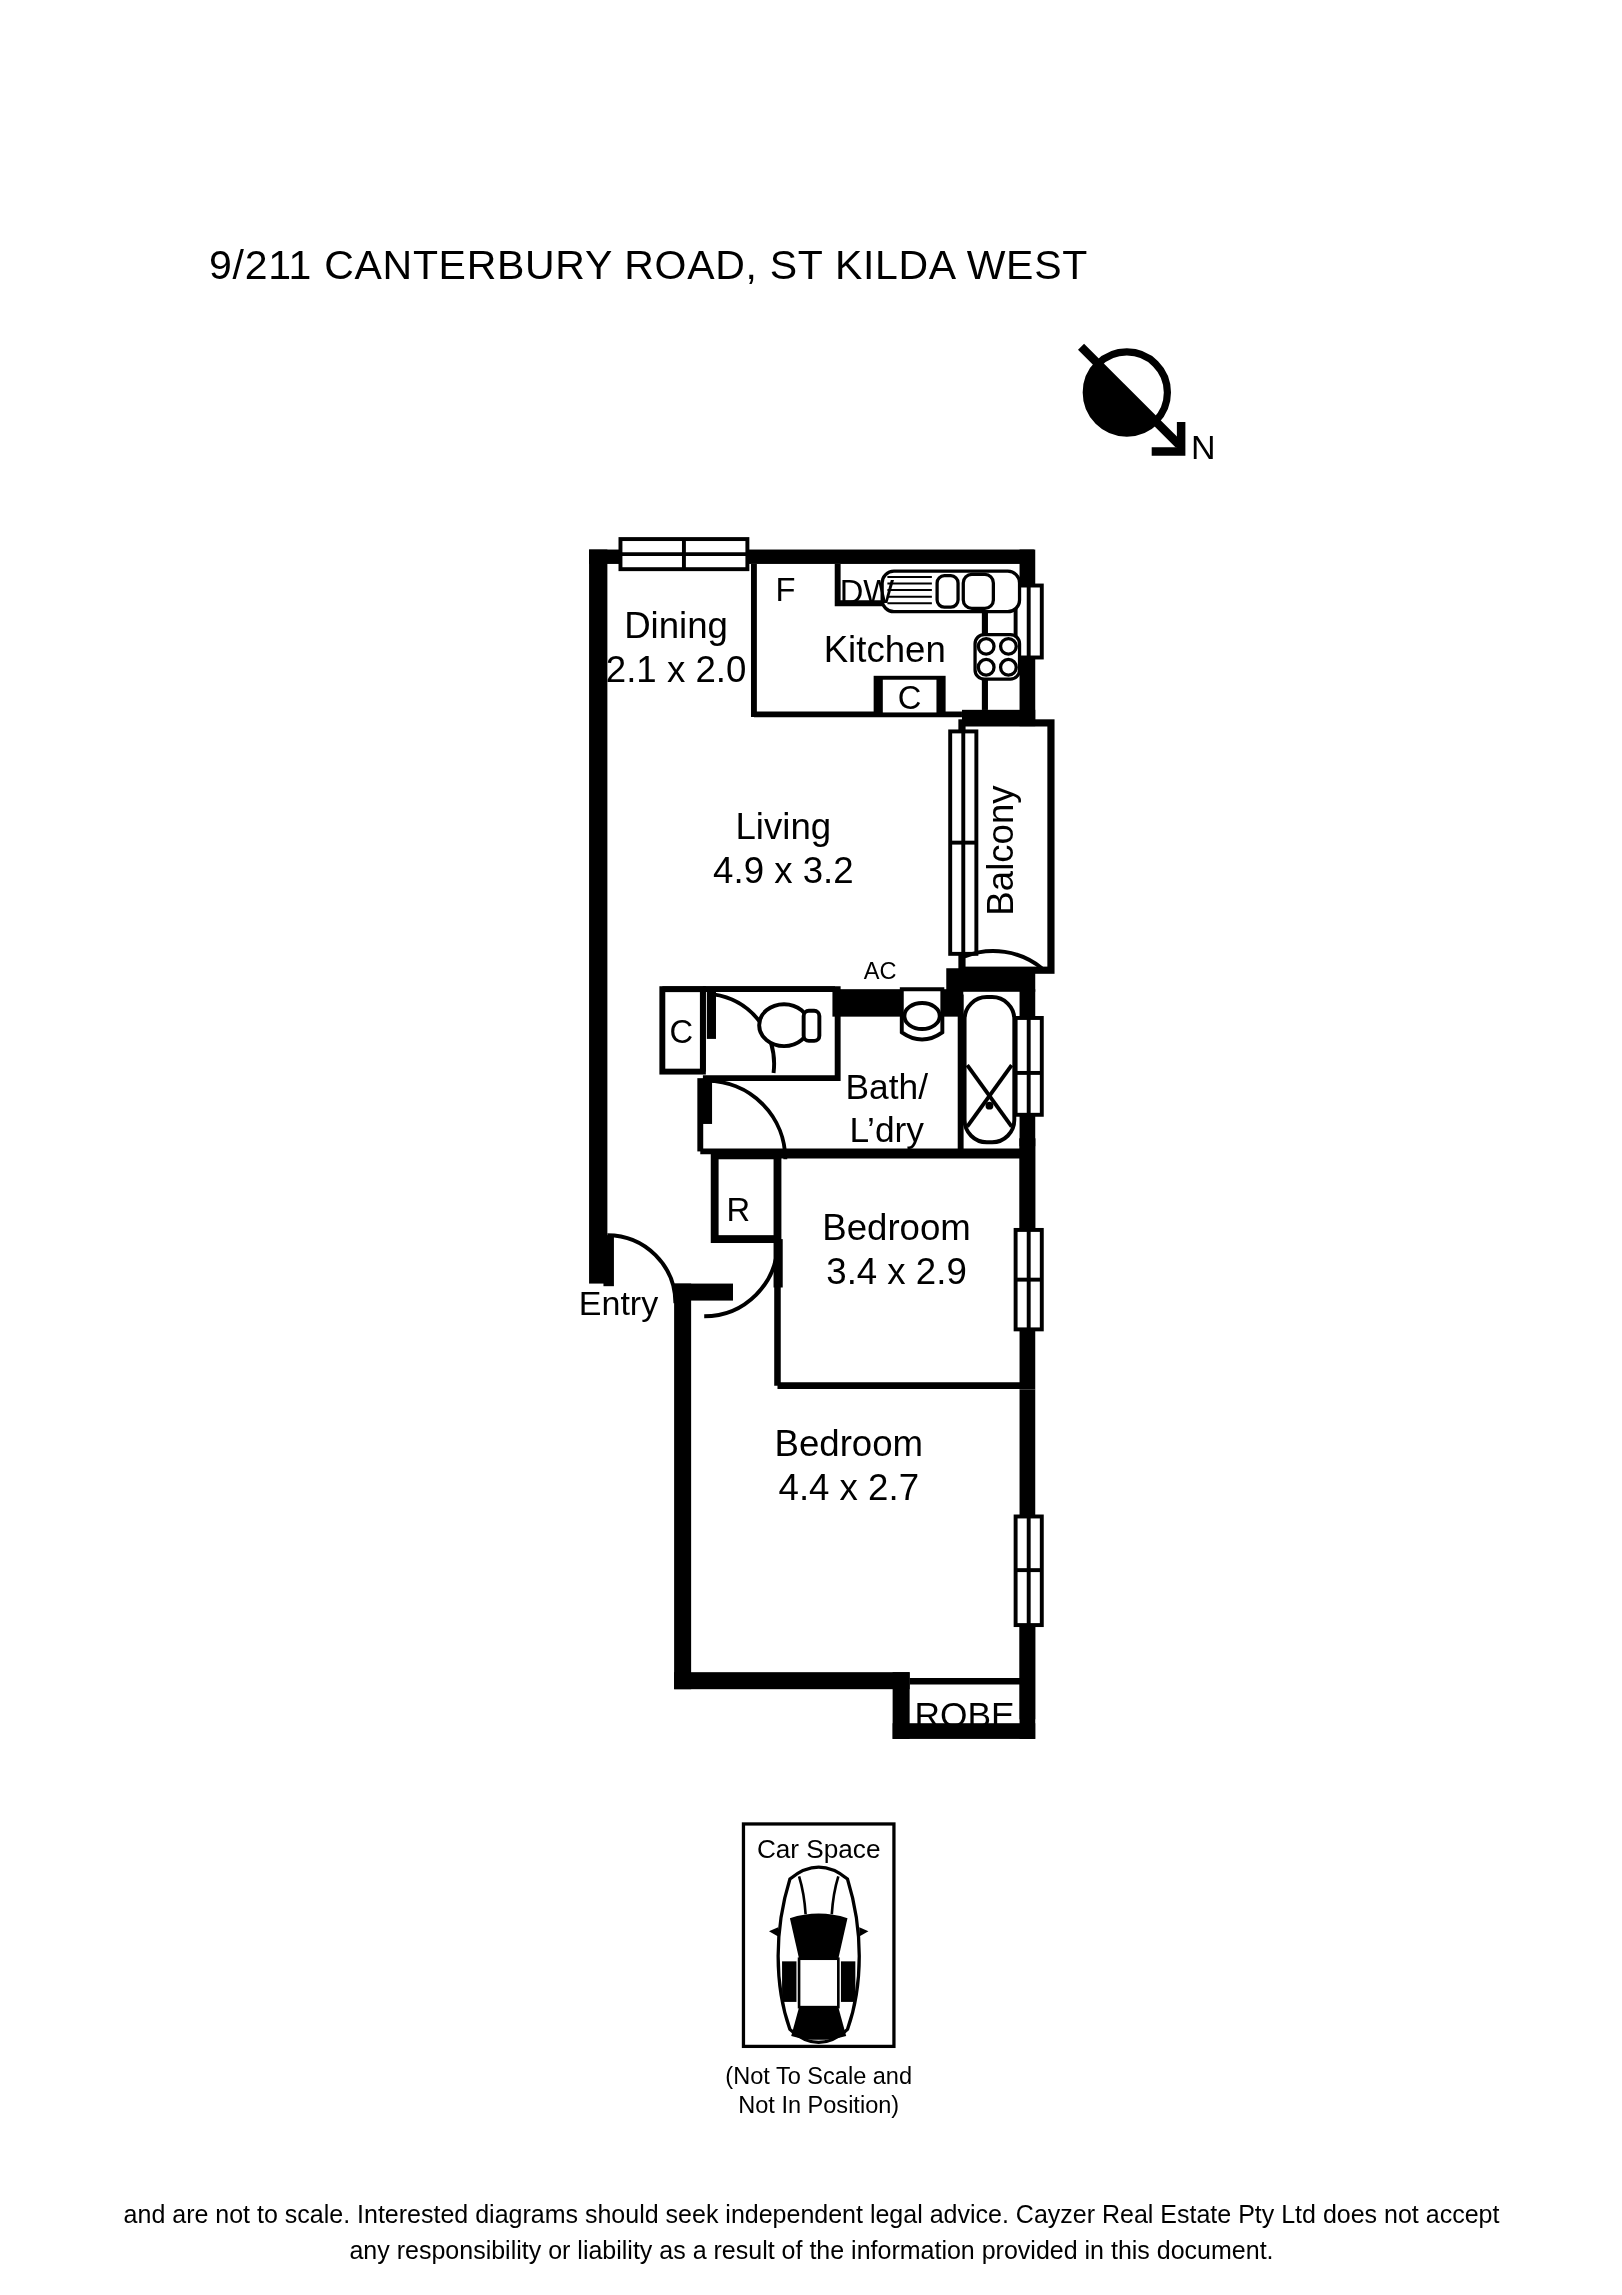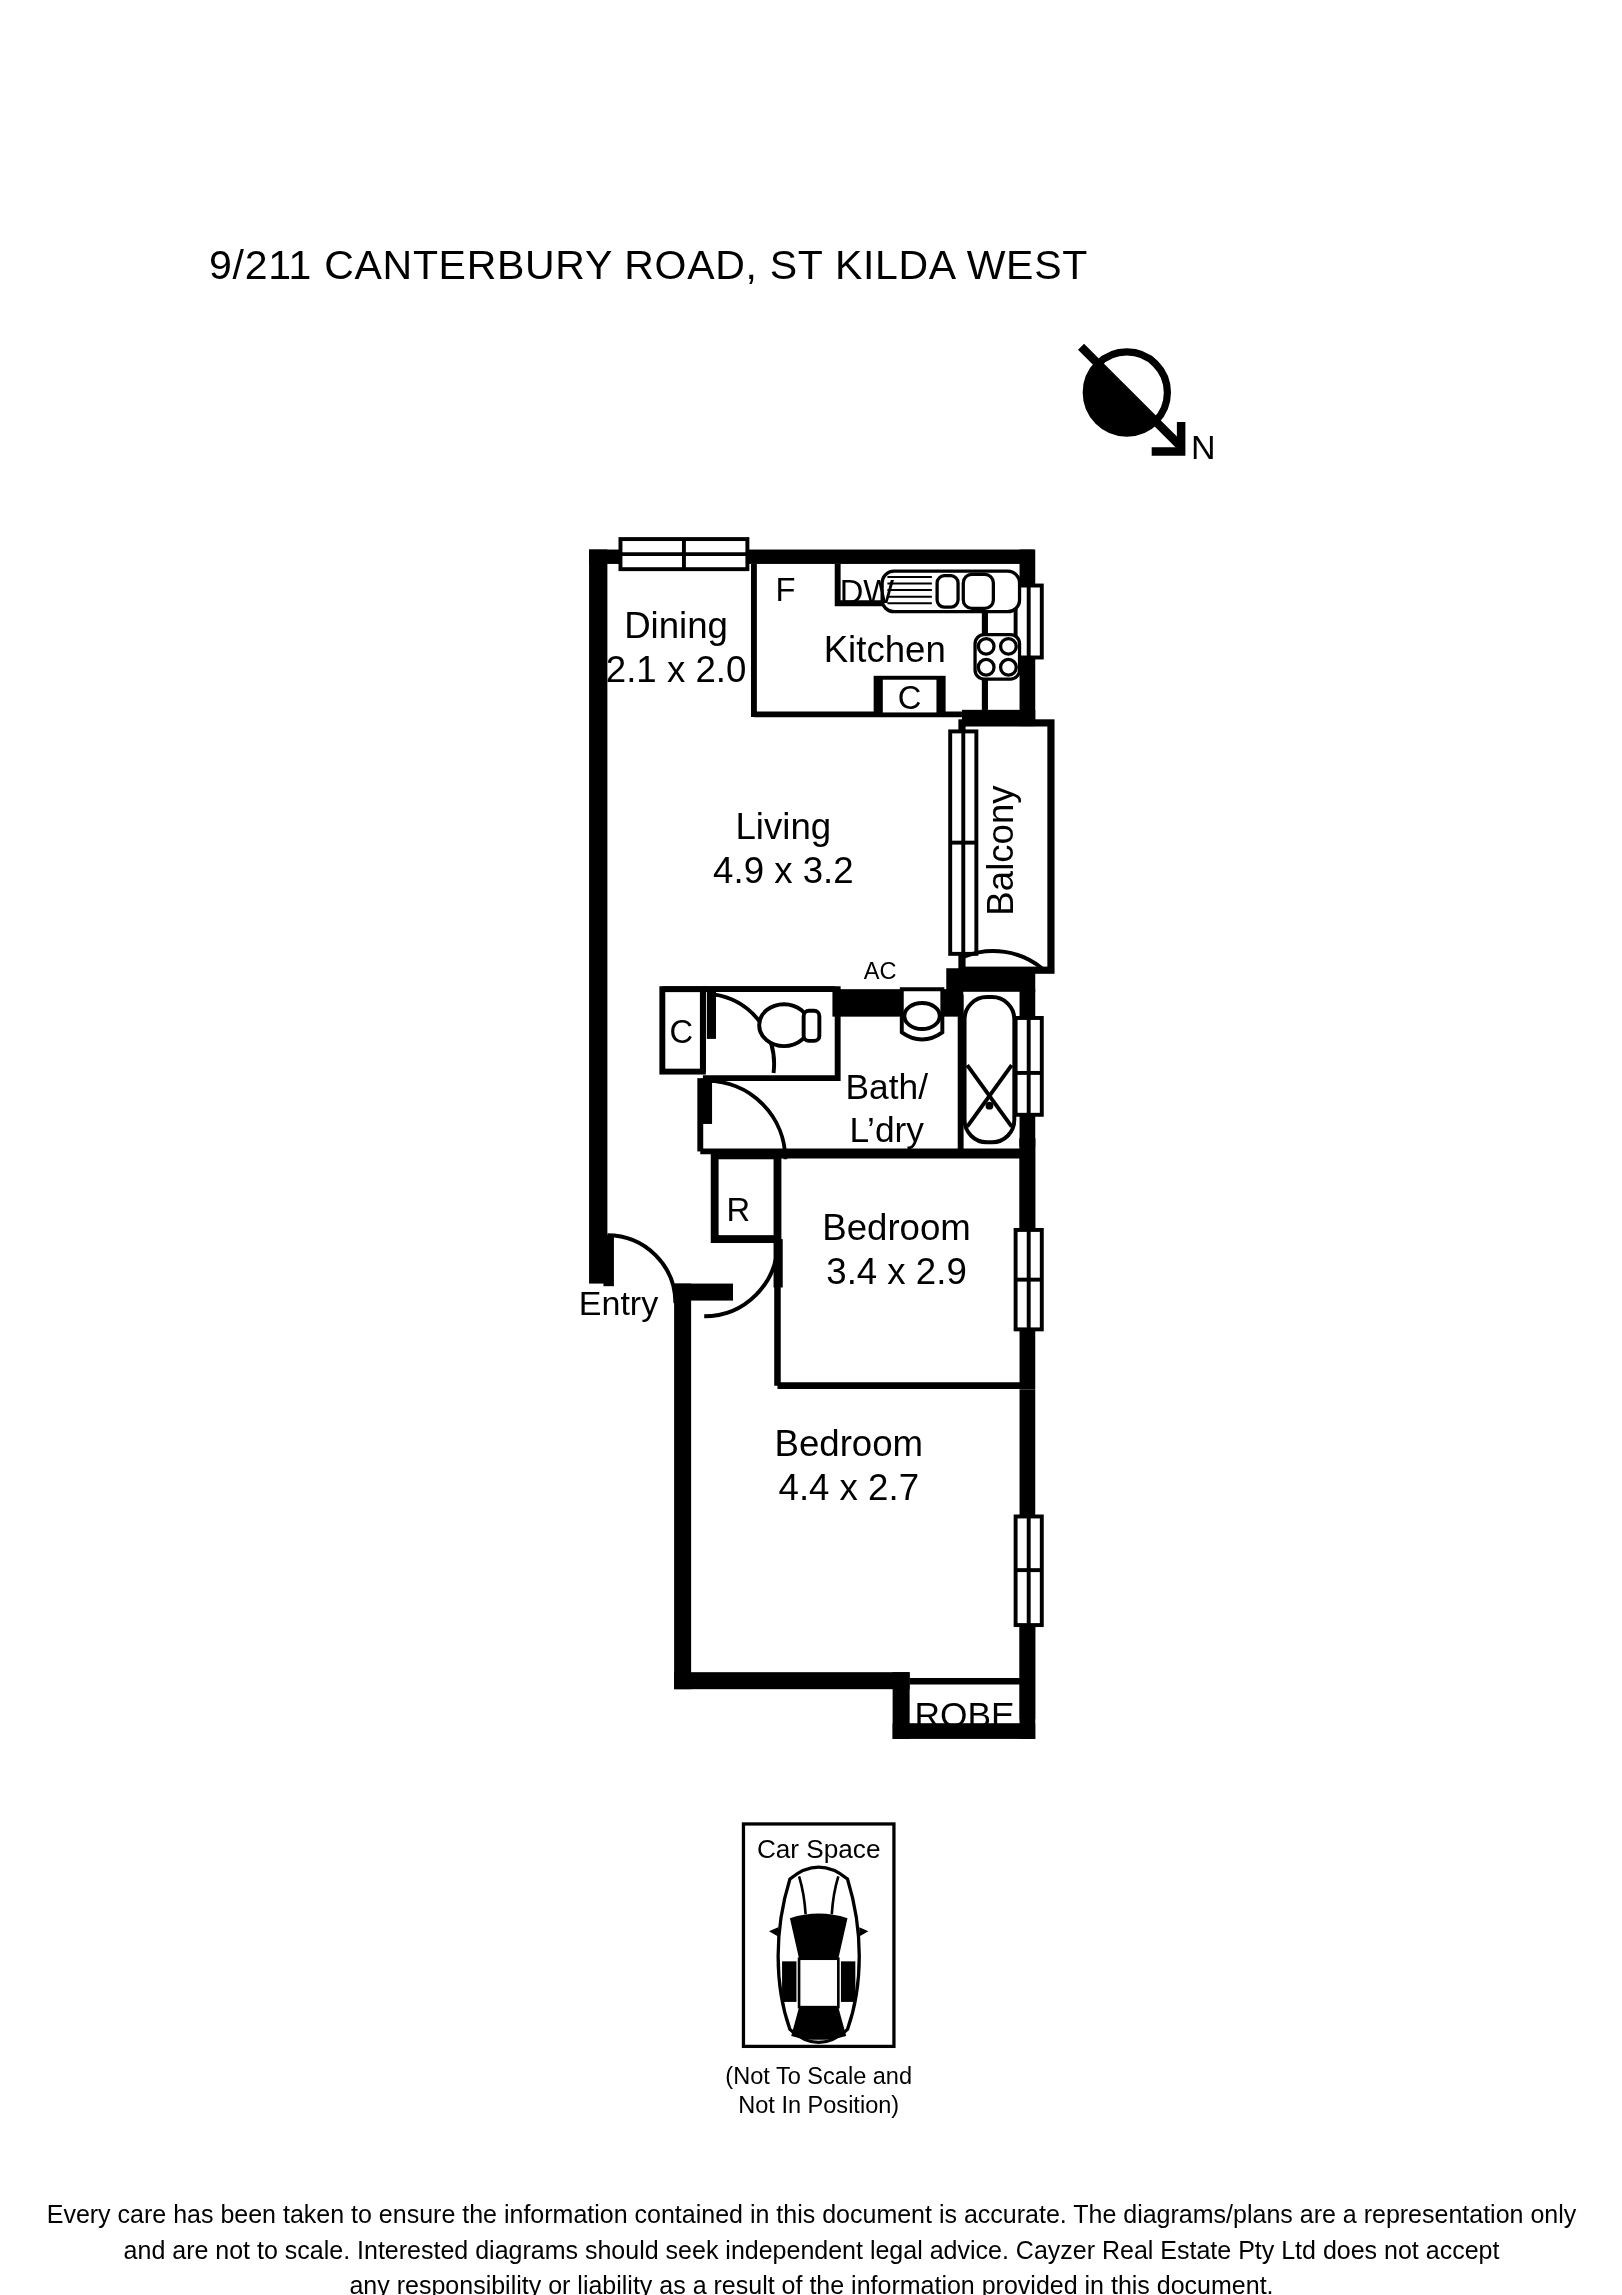--- a/index.html
+++ b/index.html
@@ -314,19 +314,18 @@
 
         <path d="M -62 -44 L -76 -38 L -62 -30 Z" fill="#000"></path>
         <path d="M 62 -44 L 76 -38 L 62 -30 Z" fill="#000"></path>
       </g>
       <text x="1251" y="3185" font-size="36" font-family="Liberation Sans, sans-serif" text-anchor="middle" fill="#000">(Not To Scale and</text>
       <text x="1251" y="3230" font-size="36" font-family="Liberation Sans, sans-serif" text-anchor="middle" fill="#000">Not In Position)</text>
     </g>
   </svg>
 
   <div id="footer">
-    <div>Every care has been taken to ensure the information contained in this document is accurate. The diagrams/plans are a representation only</div>
     <div>and are not to scale. Interested diagrams should seek independent legal advice. Cayzer Real Estate Pty Ltd does not accept</div>
     <div>any responsibility or liability as a result of the information provided in this document.</div>
   </div>
 
 </div>
 
 
 </body></html>

